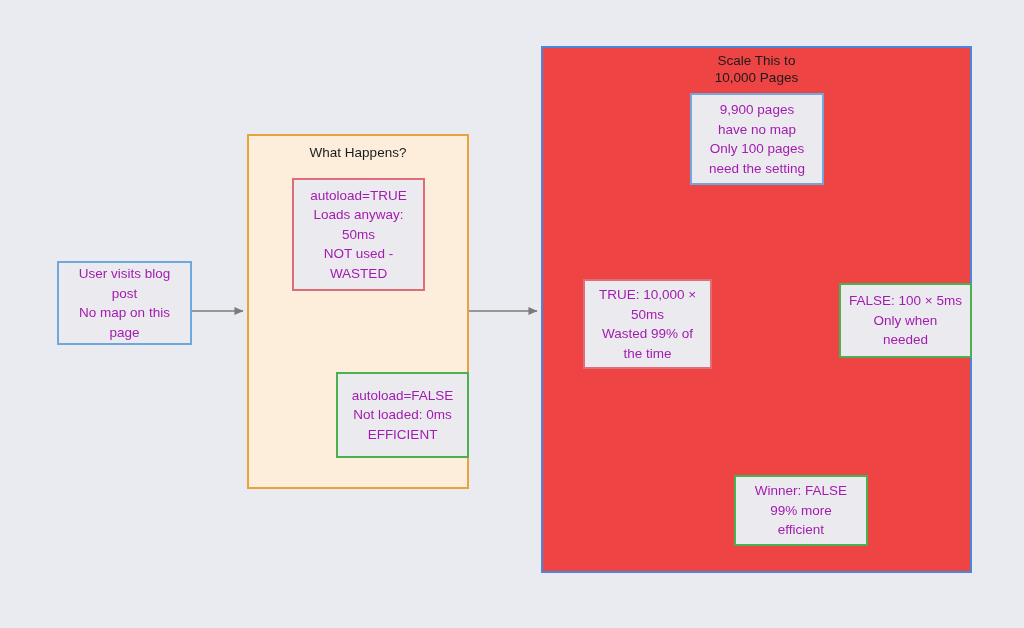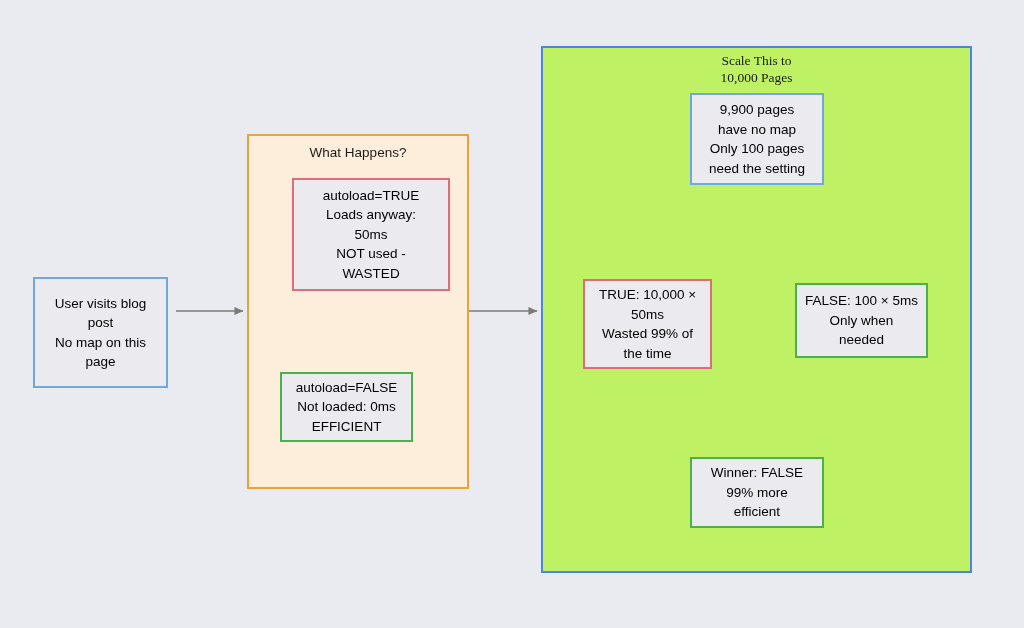--- a/index.html
+++ b/index.html
@@ -34,23 +34,22 @@
     position: absolute;
     box-sizing: border-box;
     border-width: 2px;
     border-style: solid;
   }
   .group-orange {
     background: #fdeedb;
     border-color: #e8a33d;
   }
   .group-blue {
-    background: #bef264;
+    background: #ef4444;
     border-color: #4a86d9;
-    font-family: Liberation Serif, serif;
   }
   .group-title {
     position: absolute;
     left: 0;
     right: 0;
     text-align: center;
     font-size: 13.5px;
     color: #1b1b1b;
     line-height: 17px;
     white-space: pre-line;
@@ -60,27 +59,27 @@
     box-sizing: border-box;
     background: #ebebef;
     border-width: 2px;
     border-style: solid;
     display: flex;
     align-items: center;
     justify-content: center;
     text-align: center;
     font-size: 13.5px;
     line-height: 19.5px;
-    color: #000000;
+    color: #a21caf;
     white-space: pre-line;
     padding: 0 6px;
   }
   .node-blue   { border-color: #6fa8dc; }
   .node-red    { border-color: #e06c79; }
-  .node-green  { border-color: #4caf50; }
+  .node-green  { border-color: #4caf50; margin-left: 44px; }
 </style>
 </head>
 <body>
 
 <div id="canvas">
 
   <svg class="edges" viewBox="0 0 1024 628" width="1024" height="628" xmlns="http://www.w3.org/2000/svg">
     <defs>
       <marker id="arrowhead" markerWidth="8" markerHeight="8" refX="6.6" refY="3" orient="auto" markerUnits="strokeWidth">
         <path d="M0,0 L7,3 L0,6 Z" fill="#7b7b7b"></path>
@@ -93,36 +92,36 @@
 
     <path d="M 706,186 C 660,215 652,245 652,278" fill="none" stroke="#7b7b7b" stroke-width="1.3" marker-end="url(#arrowhead)"></path>
 
     <path d="M 808,186 C 854,215 861,245 861,278" fill="none" stroke="#7b7b7b" stroke-width="1.3" marker-end="url(#arrowhead)"></path>
 
     <path d="M 652,368 C 652,410 665,440 702,456" fill="none" stroke="#7b7b7b" stroke-width="1.3" marker-end="url(#arrowhead)"></path>
 
     <path d="M 861,360 C 861,410 848,440 812,456" fill="none" stroke="#7b7b7b" stroke-width="1.3" marker-end="url(#arrowhead)"></path>
   </svg>
 
-  <div class="node node-blue" style="left:33px; top:261px; width:135px; height:111px;margin-top:16px;">User visits blog
+  <div class="node node-blue" style="left:57px; top:261px; width:135px; height:84px;">User visits blog
 post
 No map on this
 page</div>
 
   <div class="group group-orange" style="left:247px; top:134px; width:222px; height:355px;">
     <div class="group-title" style="top:8px;">What Happens?</div>
   </div>
 
-  <div class="node node-red" style="left:292px; top:178px; width:158px; height:113px;">autoload=TRUE
+  <div class="node node-red" style="left:292px; top:178px; width:133px; height:113px;">autoload=TRUE
 Loads anyway:
 50ms
 NOT used -
 WASTED</div>
 
-  <div class="node node-green" style="left:280px; top:372px; width:133px; height:70px;">autoload=FALSE
+  <div class="node node-green" style="left:292px; top:372px; width:133px; height:86px;">autoload=FALSE
 Not loaded: 0ms
 EFFICIENT</div>
 
   <div class="group group-blue" style="left:541px; top:46px; width:431px; height:527px;">
     <div class="group-title" style="top:4px;">Scale This to
 10,000 Pages</div>
   </div>
 
   <div class="node node-blue" style="left:690px; top:93px; width:134px; height:92px;">9,900 pages
 have no map
@@ -131,17 +130,17 @@
 
   <div class="node node-red" style="left:583px; top:279px; width:129px; height:90px;">TRUE: 10,000 ×
 50ms
 Wasted 99% of
 the time</div>
 
   <div class="node node-green" style="left:795px; top:283px; width:133px; height:75px;">FALSE: 100 × 5ms
 Only when
 needed</div>
 
-  <div class="node node-green" style="left:690px; top:457px; width:134px; height:71px;">Winner: FALSE
+  <div class="node node-green" style="left:690px; top:475px; width:134px; height:71px;">Winner: FALSE
 99% more
 efficient</div>
 
 </div>
 
 </body></html>

